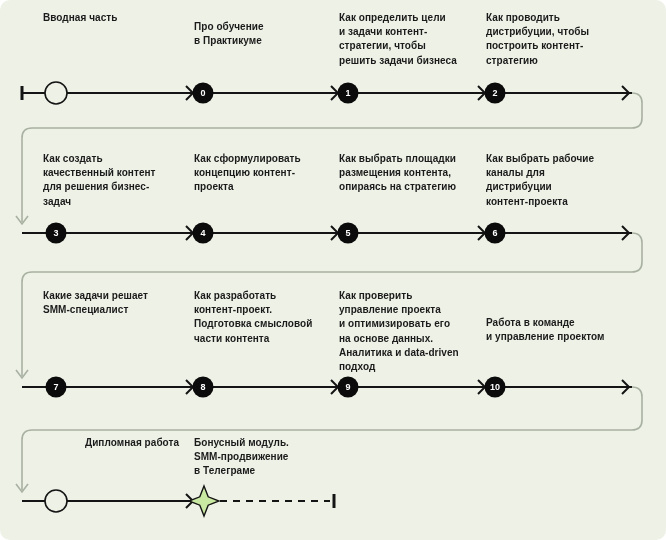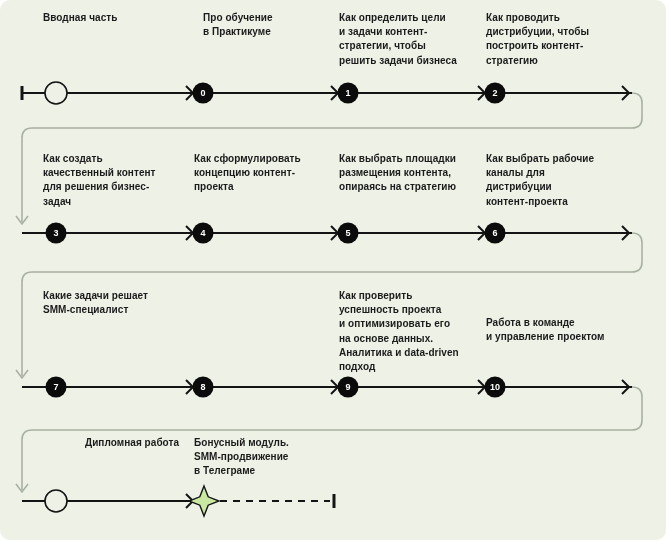--- a/index.html
+++ b/index.html
@@ -114,21 +114,21 @@
   <div class="node-num" style="left:203px;top:233px;">4</div>
   <div class="node-num" style="left:348px;top:233px;">5</div>
   <div class="node-num" style="left:495px;top:233px;">6</div>
 
   <div class="node-num" style="left:56px;top:387px;">7</div>
   <div class="node-num" style="left:203px;top:387px;">8</div>
   <div class="node-num" style="left:348px;top:387px;">9</div>
   <div class="node-num" style="left:495px;top:387px;">10</div>
 
   <div class="label" style="left:43px;top:11px;width:150px;">Вводная часть</div>
-  <div class="label" style="left:194px;top:11px;width:140px;margin-left:9px;">Про обучение
+  <div class="label" style="left:194px;top:20px;width:140px;">Про обучение
 в Практикуме</div>
   <div class="label" style="left:339px;top:11px;width:146px;">Как определить цели
 и задачи контент-
 стратегии, чтобы
 решить задачи бизнеса</div>
   <div class="label" style="left:486px;top:11px;width:150px;">Как проводить
 дистрибуции, чтобы
 построить контент-
 стратегию</div>
 
@@ -142,22 +142,26 @@
   <div class="label" style="left:339px;top:152px;width:148px;">Как выбрать площадки
 размещения контента,
 опираясь на стратегию</div>
   <div class="label" style="left:486px;top:152px;width:150px;">Как выбрать рабочие
 каналы для
 дистрибуции
 контент-проекта</div>
 
   <div class="label" style="left:43px;top:289px;width:152px;">Какие задачи решает
 SMM-специалист</div>
+  <div class="label" style="left:194px;top:289px;width:146px;">Как разработать
+контент-проект.
+Подготовка смысловой
+части контента</div>
   <div class="label" style="left:339px;top:289px;width:148px;">Как проверить
-успешность проекта
+управление проекта
 и оптимизировать его
 на основе данных.
 Аналитика и data-driven
 подход</div>
   <div class="label" style="left:486px;top:289px;width:160px;margin-top:27px;">Работа в команде
 и управление проектом</div>
 
   <div class="label" style="left:43px;top:436px;width:150px;margin-left:42px;">Дипломная работа</div>
   <div class="label" style="left:194px;top:436px;width:150px;">Бонусный модуль.
 SMM-продвижение

